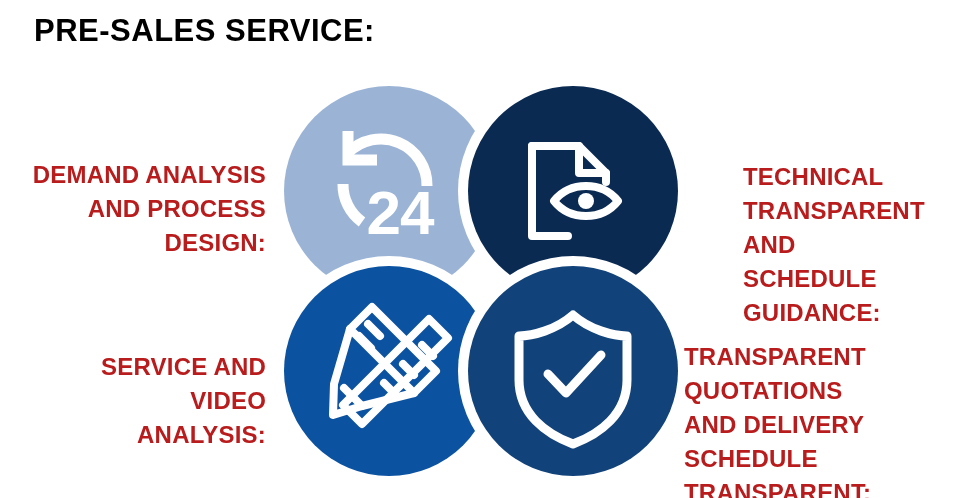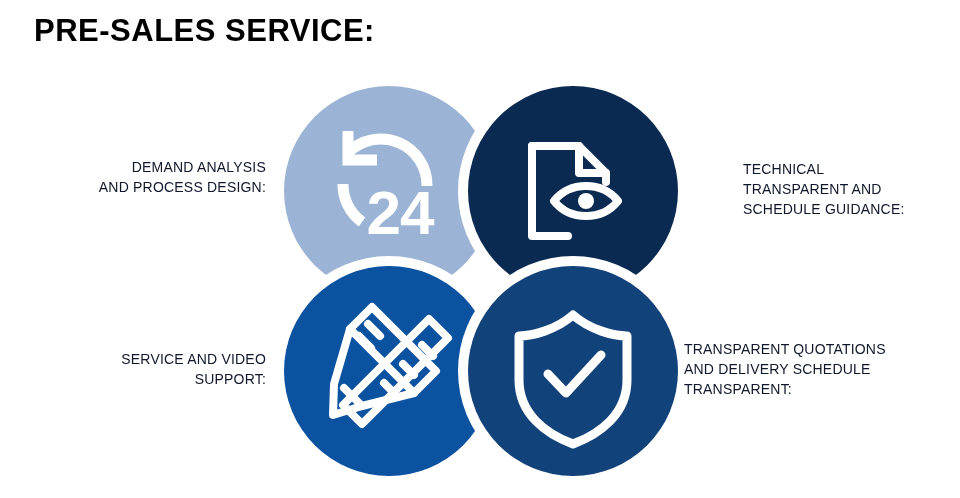--- a/index.html
+++ b/index.html
@@ -46,23 +46,23 @@
   }
   #cluster svg {
     display: block;
     width: 412px;
     height: 414px;
   }
 
   
   .label {
     position: absolute;
-    color: #0f172a;
-    font-size: 14px;
-    font-weight: normal;
+    color: #b91c1c;
+    font-size: 24px;
+    font-weight: bold;
     letter-spacing: 0.2px;
     line-height: 1.42;
   }
   .label.right-align {
     text-align: right;
   }
   .label.left-align {
     text-align: left;
   }
 
@@ -166,21 +166,21 @@
     </svg>
   </div>
 
   <div class="label right-align" id="label-demand">
     <div>DEMAND ANALYSIS</div>
     <div>AND PROCESS DESIGN:</div>
   </div>
 
   <div class="label right-align" id="label-sample">
     <div>SERVICE AND VIDEO</div>
-    <div>SUPPORT:</div>
+    <div>ANALYSIS:</div>
   </div>
 
   <div class="label left-align" id="label-technical">
     <div>TECHNICAL</div>
     <div>TRANSPARENT AND</div>
     <div>SCHEDULE GUIDANCE:</div>
   </div>
 
   <div class="label left-align" id="label-transparent">
     <div>TRANSPARENT QUOTATIONS</div>

